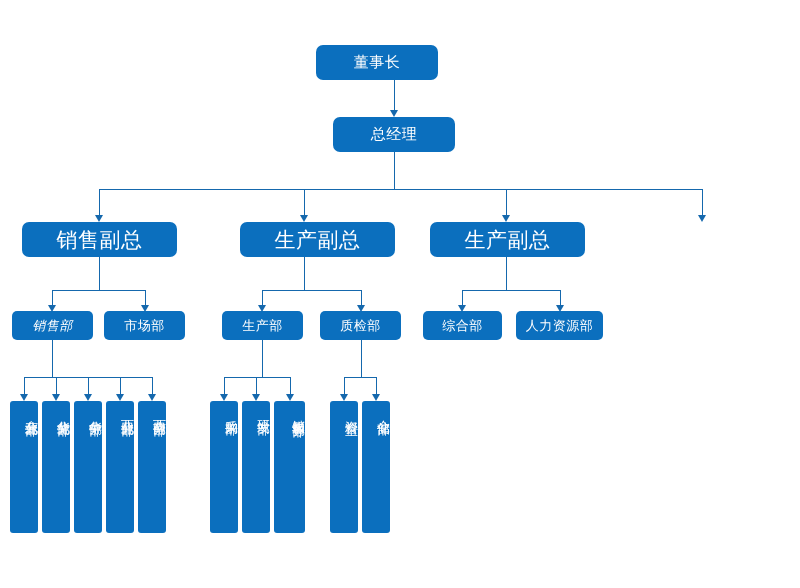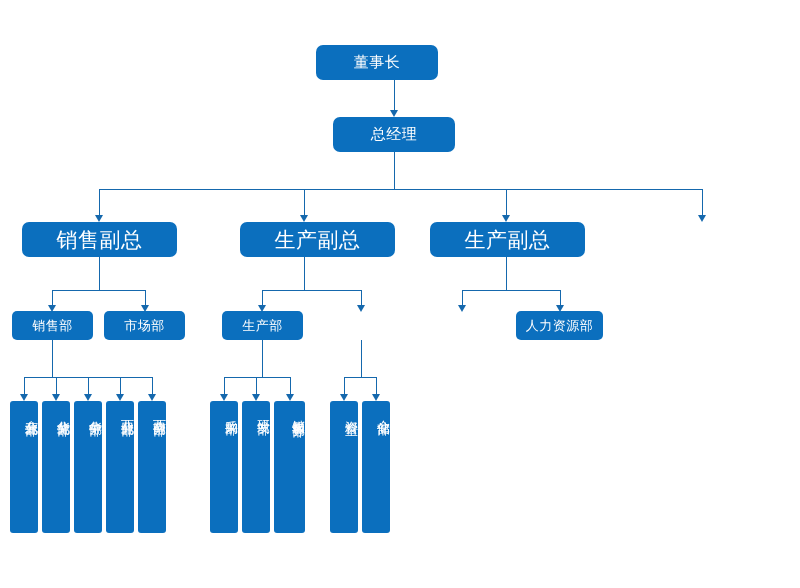--- a/index.html
+++ b/index.html
@@ -122,28 +122,34 @@
   <div class="conn v" style="left:361px; top:290px; height:15px;"></div>
   <div class="arrow" style="left:357px; top:305px;"></div>
 
   <div class="conn v" style="left:506px; top:257px; height:33px;"></div>
   <div class="conn h" style="left:462px; top:290px; width:98px;"></div>
   <div class="conn v" style="left:462px; top:290px; height:15px;"></div>
   <div class="arrow" style="left:458px; top:305px;"></div>
   <div class="conn v" style="left:560px; top:290px; height:15px;"></div>
   <div class="arrow" style="left:556px; top:305px;"></div>
 
-  <div class="node rounded-sm lvl4" style="left:12px; top:311px; width:81px; height:29px;">
+  <div class="node rounded-sm lvl4" style="left:12px; top:311px; width:81px; height:29px;font-style:italic;">
     <span>销售部</span>
   </div>
   <div class="node rounded-sm lvl4" style="left:222px; top:311px; width:81px; height:29px;">
     <span>生产部</span>
   </div>
   <div class="node rounded-sm lvl4" style="left:104px; top:311px; width:81px; height:29px;">
     <span>市场部</span>
+  </div>
+  <div class="node rounded-sm lvl4" style="left:320px; top:311px; width:81px; height:29px;">
+    <span>质检部</span>
+  </div>
+  <div class="node rounded-sm lvl4" style="left:423px; top:311px; width:79px; height:29px;">
+    <span>综合部</span>
   </div>
   <div class="node rounded-sm lvl4" style="left:516px; top:311px; width:87px; height:29px;">
     <span>人力资源部</span>
   </div>
 
   <div class="conn v" style="left:52px; top:340px; height:37px;"></div>
   <div class="conn h" style="left:24px; top:377px; width:128px;"></div>
   <div class="conn v" style="left:24px; top:377px; height:17px;"></div>
   <div class="arrow" style="left:20px; top:394px;"></div>
   <div class="conn v" style="left:56px; top:377px; height:17px;"></div>

